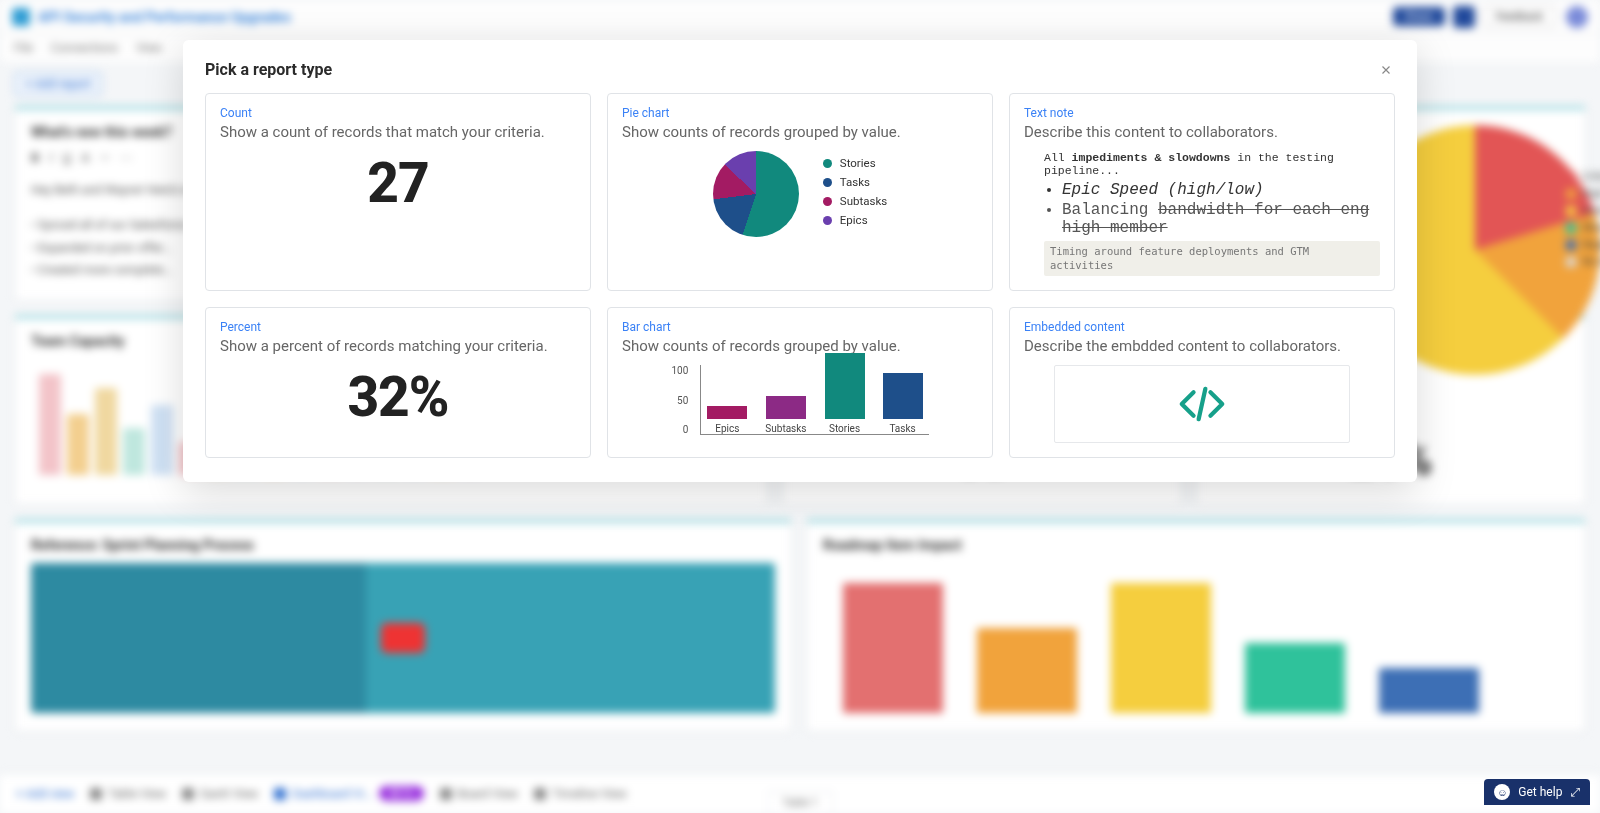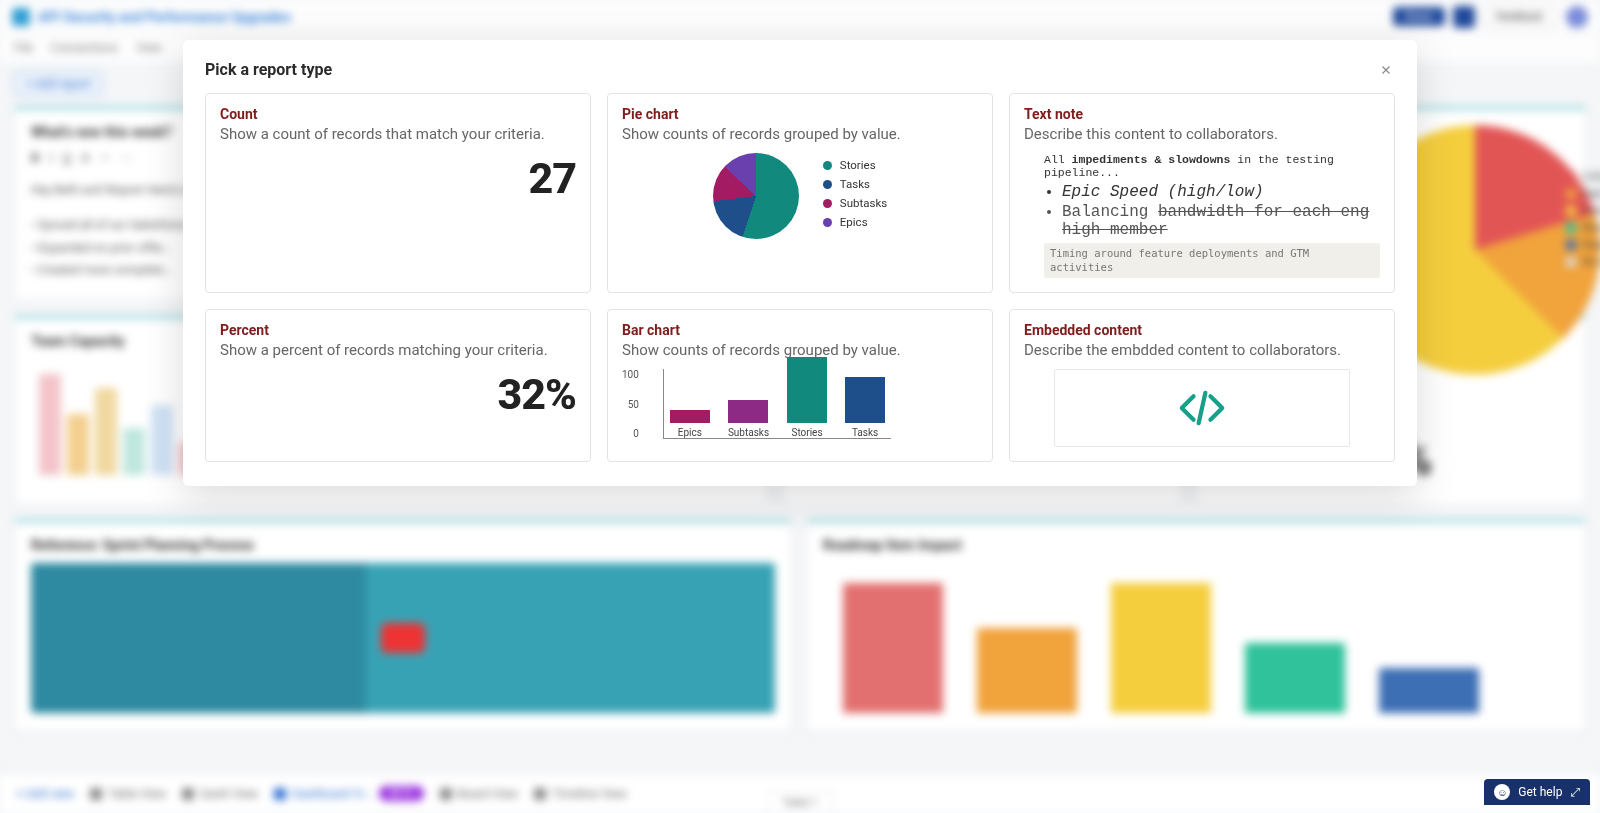--- a/index.html
+++ b/index.html
@@ -48,31 +48,31 @@
   .subtabs { position:absolute; bottom:0; left:50%; transform:translateX(-50%); font-size:11px; color:#666; background:#fff; padding:4px 14px; border:1px solid #e0e3e7; border-bottom:none; border-radius:4px 4px 0 0;}
   
   .overlay { position:absolute; inset:0; background:rgba(255,255,255,0); display:flex; justify-content:center; }
   .modal { position:absolute; top:40px; width:1234px; background:#fff; border-radius:6px; box-shadow:0 10px 40px rgba(0,0,0,.15); padding:20px 22px 24px; }
   .modal-head { display:flex; align-items:center; margin-bottom:14px;}
   .modal-head h2 { font-size:16px; font-weight:700; color:#2b2b2b; flex:1;}
   .close-x { width:18px; height:18px; color:#888; cursor:pointer; display:flex; align-items:center; justify-content:center;}
   .close-x svg{width:14px;height:14px;}
   .grid { display:grid; grid-template-columns: repeat(3, 1fr); gap:16px; }
   .opt { border:1px solid #e0e3e7; border-radius:4px; padding:12px 14px 14px; cursor:pointer; background:#fff; min-height:140px; }
-  .opt h4 { font-size:14px; font-weight:700; color:#7f1d1d; margin-bottom:3px;}
+  .opt h4 { font-size:12px; font-weight:400; color:#3b82f6; margin-bottom:3px;}
   .opt p  { font-size:15px; color:#666; margin-bottom:10px;}
-  .big-num{ font-size:43px; font-weight:800; color:#222; text-align:right; letter-spacing:-1px;}
+  .big-num{ font-size:55px; font-weight:800; color:#222; text-align:center; letter-spacing:-1px;}
   
   .pie-wrap{display:flex; gap:24px; align-items:center; justify-content:center;}
   .pie { width:86px; height:86px; border-radius:50%; background: conic-gradient(#11897d 0 55%, #1e4f8a 55% 73%, #a31b63 73% 87%, #6a3fae 87% 100%); position:relative;}
   .pie-legend{font-size:11.5px; color:#333;}
   .pie-legend div{display:flex;align-items:center;gap:8px;margin-bottom:5px;}
   .pie-legend .dot{width:9px;height:9px;border-radius:50%;}
   
-  .bar-area{display:flex; gap:20px; justify-content:flex-start;}
+  .bar-area{display:flex; gap:8px; justify-content:center;}
   .bar-axis{display:flex;flex-direction:column;justify-content:space-between;height:70px;font-size:10px;color:#555;text-align:right;padding-right:4px;}
   .bar-plot{display:flex;align-items:flex-end;gap:18px;height:70px;border-left:1px solid #888;border-bottom:1px solid #888;padding:0 6px;}
   .bar-col{display:flex;flex-direction:column;align-items:center;gap:4px;}
   .bar-col .bar{width:40px;}
   .bar-col .lbl{font-size:10px;color:#444;}
   
   .note-body{font-size:11.5px;color:#333;padding-left:20px;font-family:Liberation Mono, monospace;}
   .note-body ul{list-style:disc;padding-left:18px;margin-top:4px;}
   .note-body li{font-size:16px;margin-bottom:2px;}
   .note-body li.em{font-style:italic;}

